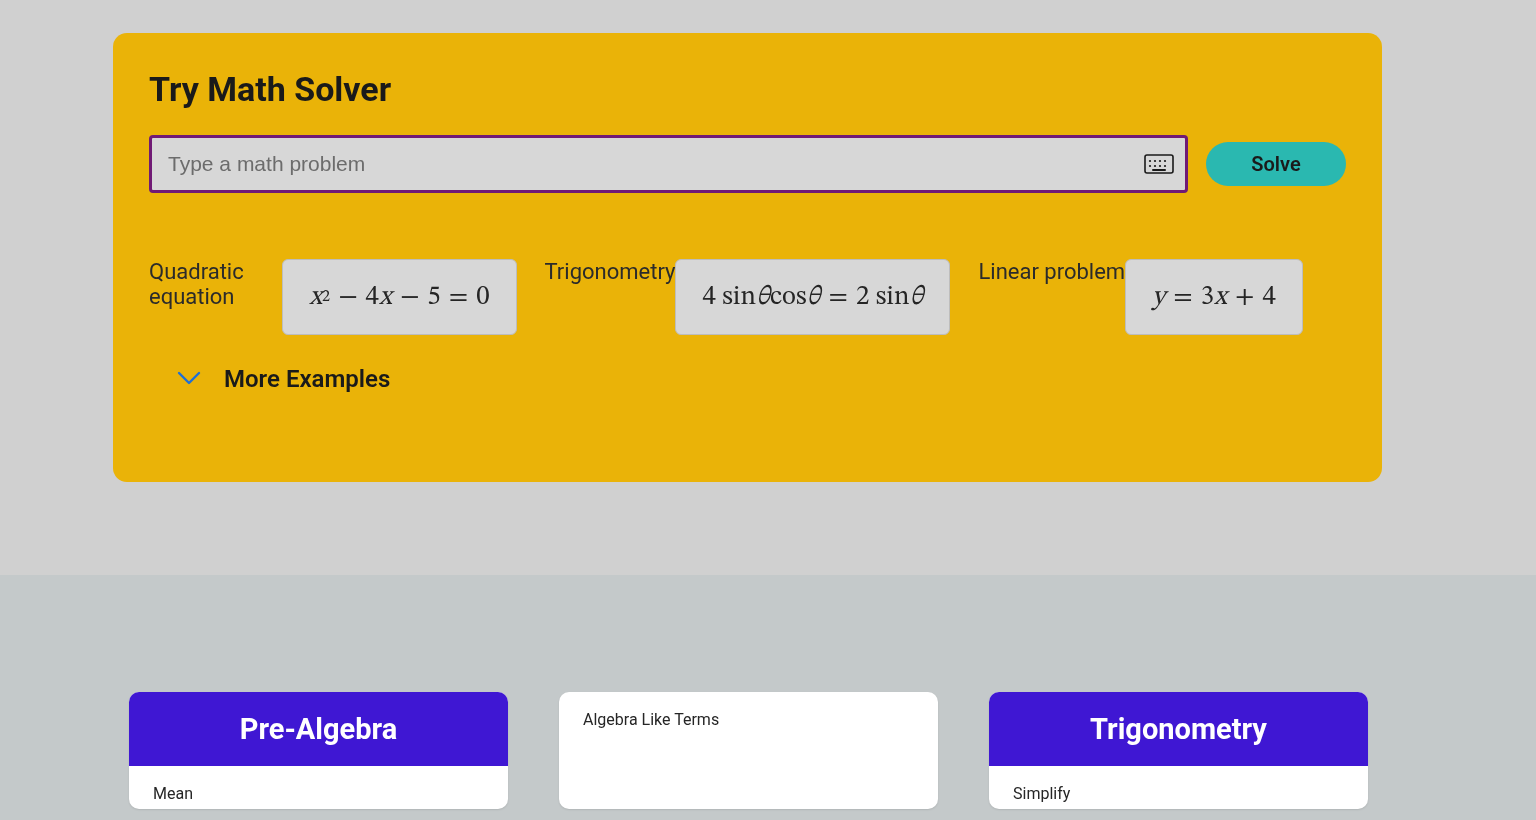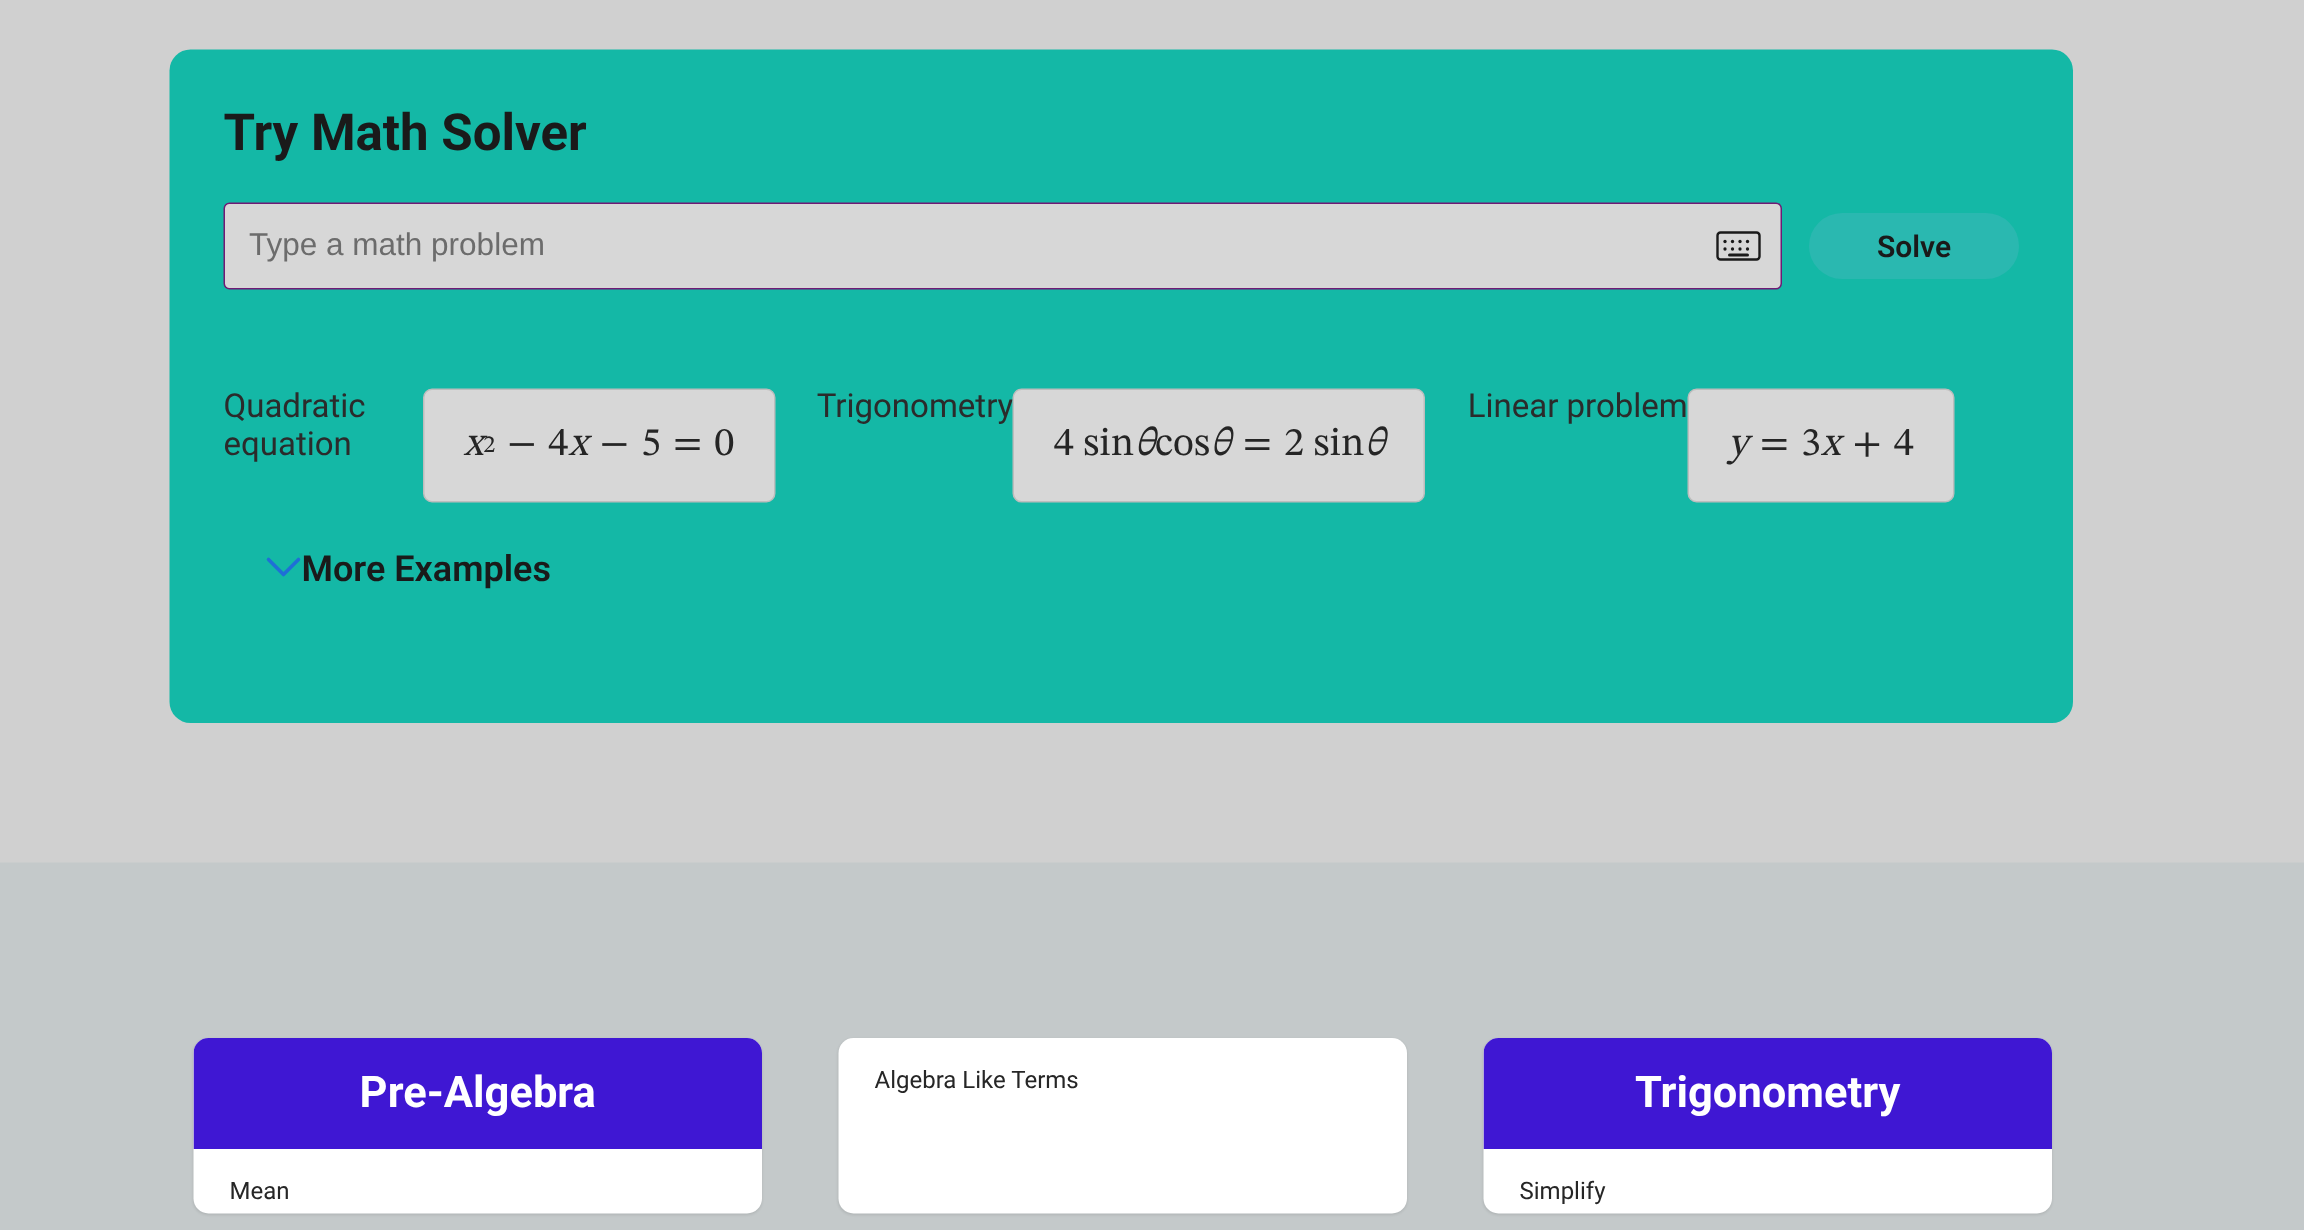--- a/index.html
+++ b/index.html
@@ -11,21 +11,21 @@
     background: #d0d0d0;
     position: relative;
   }
 
   .solver-card {
     position: absolute;
     left: 113px;
     top: 33px;
     width: 1269px;
     height: 449px;
-    background: #14b8a6;
+    background: #eab308;
     border-radius: 14px;
     padding: 36px 36px 28px 36px;
   }
 
   .solver-title {
     font-size: 34px;
     font-weight: 700;
     color: #1a1a1a;
     margin-bottom: 26px;
   }
@@ -33,21 +33,21 @@
   .input-row {
     display: flex;
     align-items: center;
     gap: 18px;
     margin-bottom: 66px;
   }
 
   .math-input {
     flex: 1;
     height: 58px;
-    border: 1px solid #701a75;
+    border: 3px solid #701a75;
     border-radius: 4px;
     background: #d7d7d7;
     padding: 0 68px 0 16px;
     font-size: 21px;
     color: #262626;
     outline: none;
     position: relative;
   }
   .math-input::placeholder { color: #6c6c6c; }
 
@@ -116,21 +116,21 @@
     cursor: pointer;
     white-space: nowrap;
   }
   .example-box .mvar { font-style: italic; }
   .example-box sup { font-size: 0.6em; vertical-align: super; font-style: normal; }
   .example-box .op { display: inline-block; padding: 0 8px; }
 
   .more-examples {
     display: inline-flex;
     align-items: center;
-    gap: 0;
+    gap: 23px;
     margin-top: 28px;
     margin-left: 28px;
     font-size: 24px;
     font-weight: 600;
     color: #1a1a1a;
     cursor: pointer;
   }
   .more-examples svg { width: 24px; height: 16px; }
 
   

